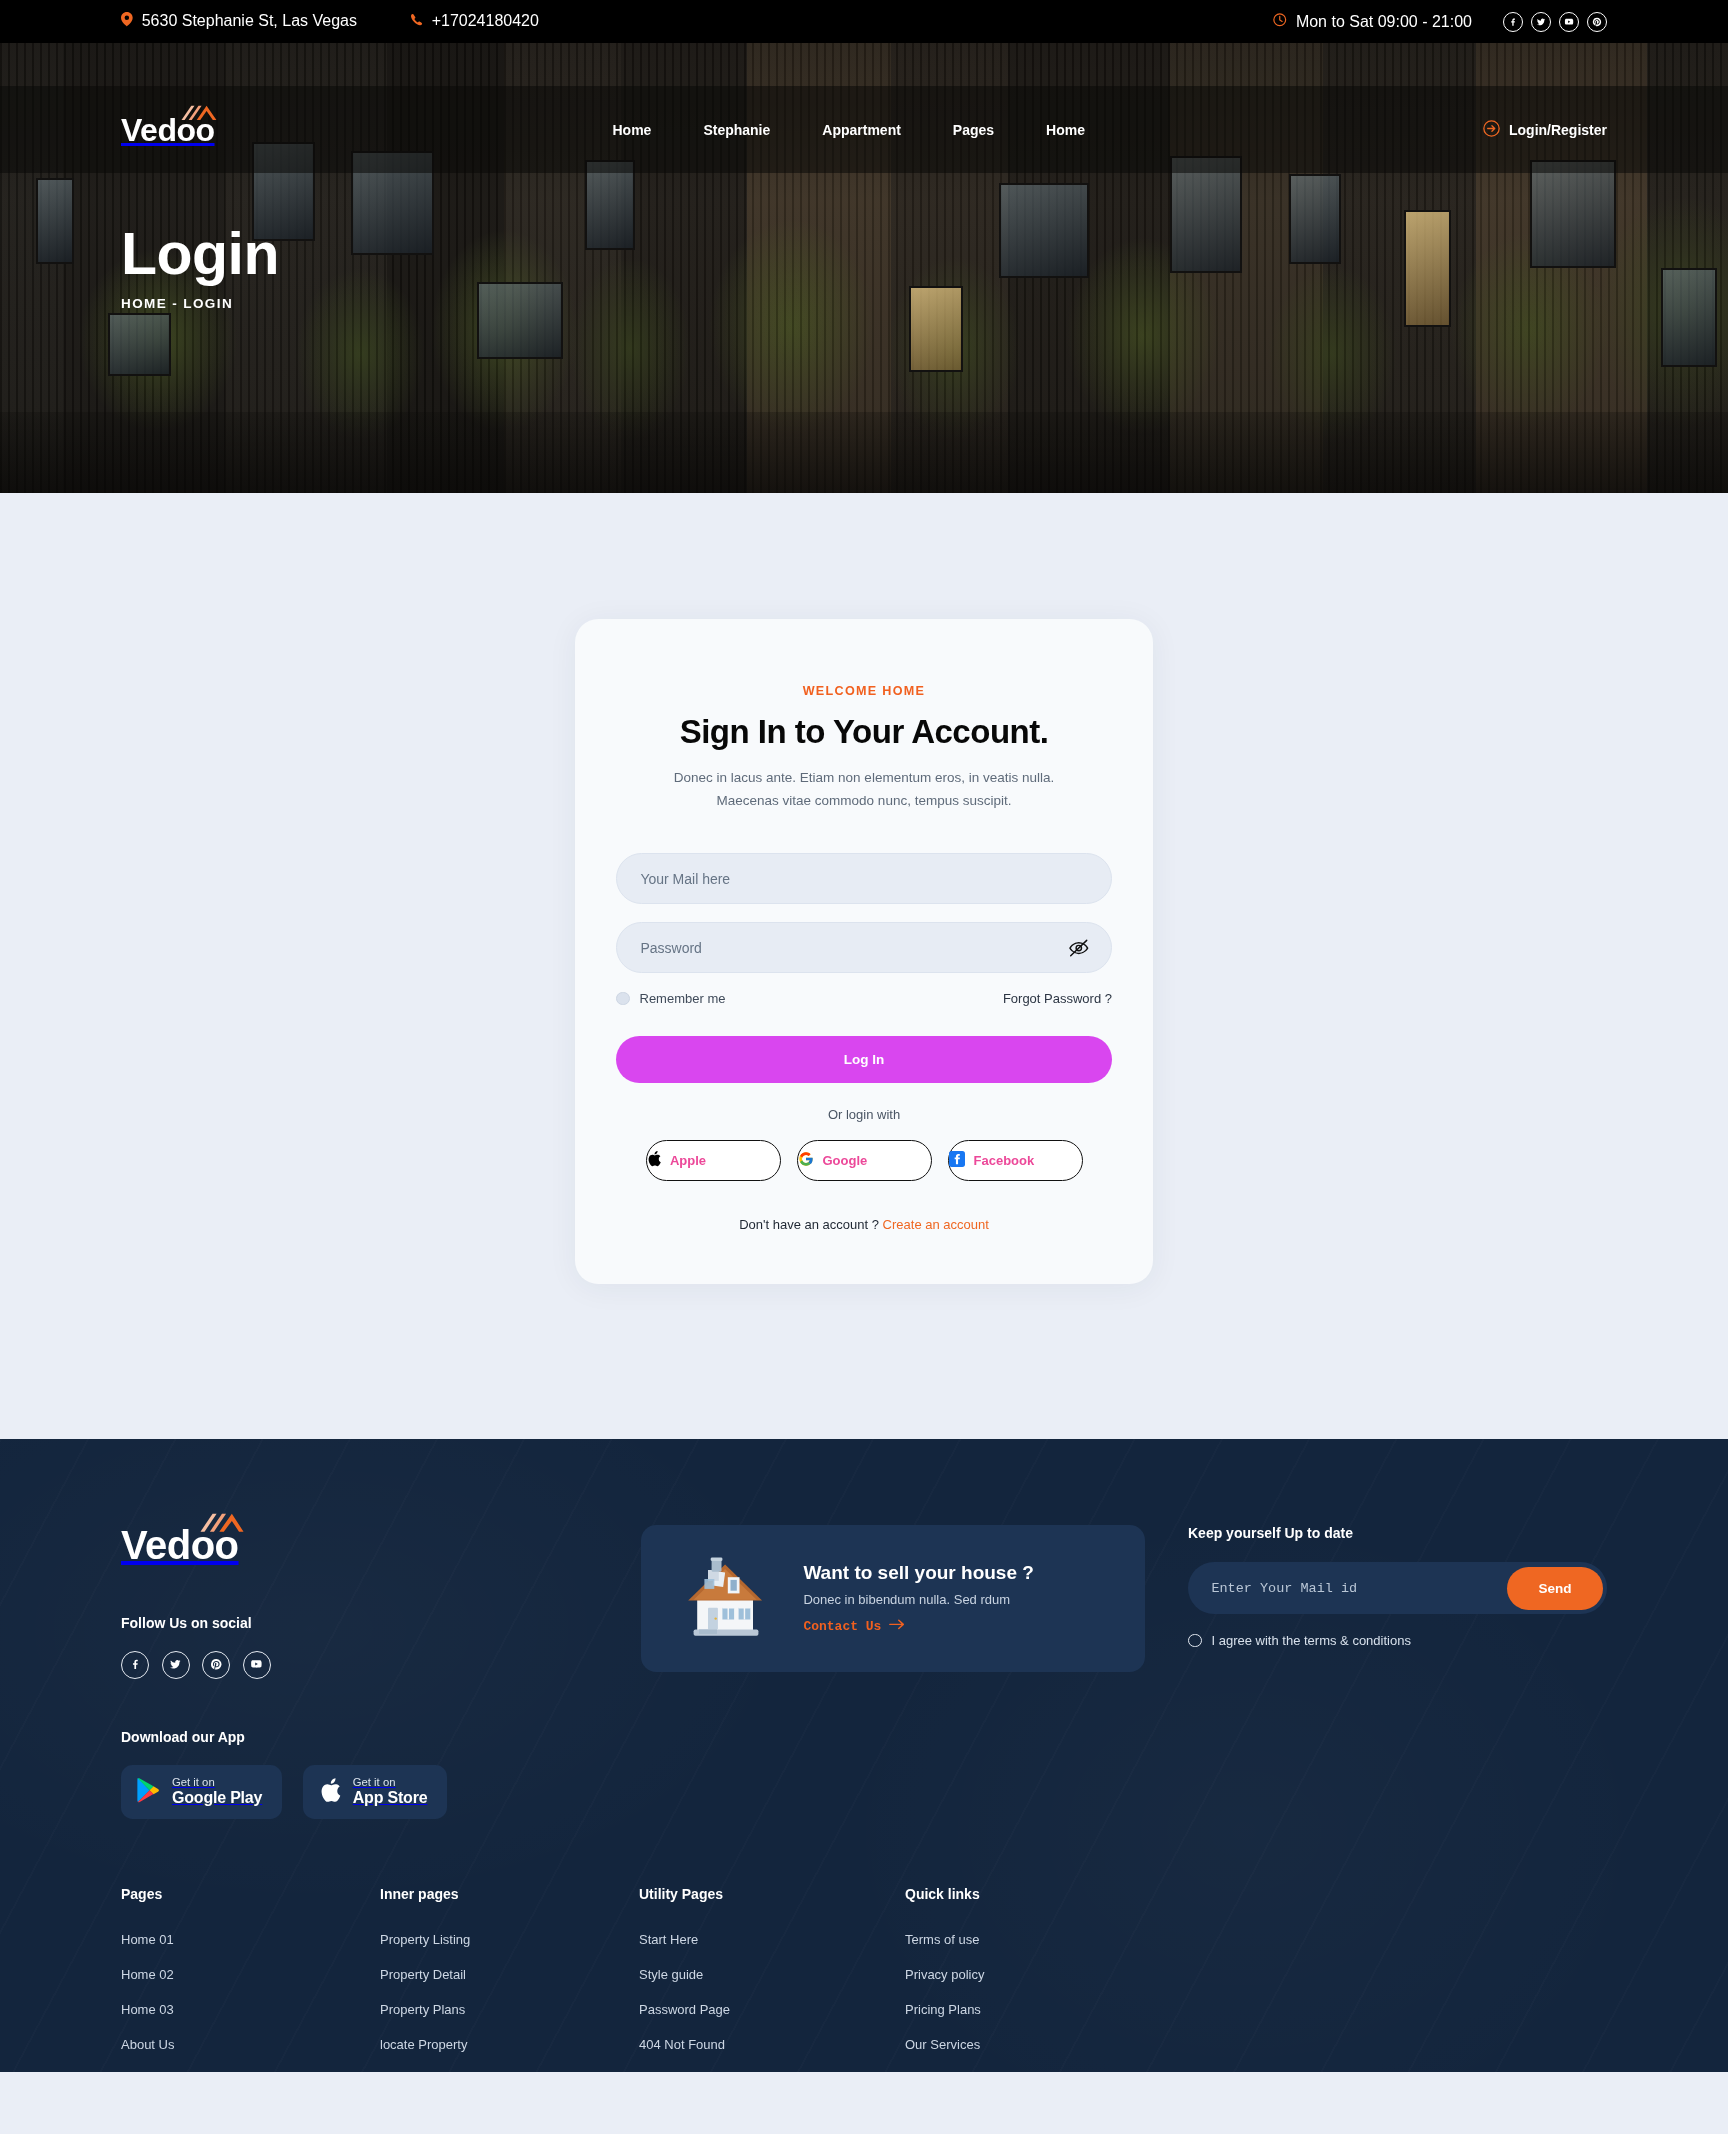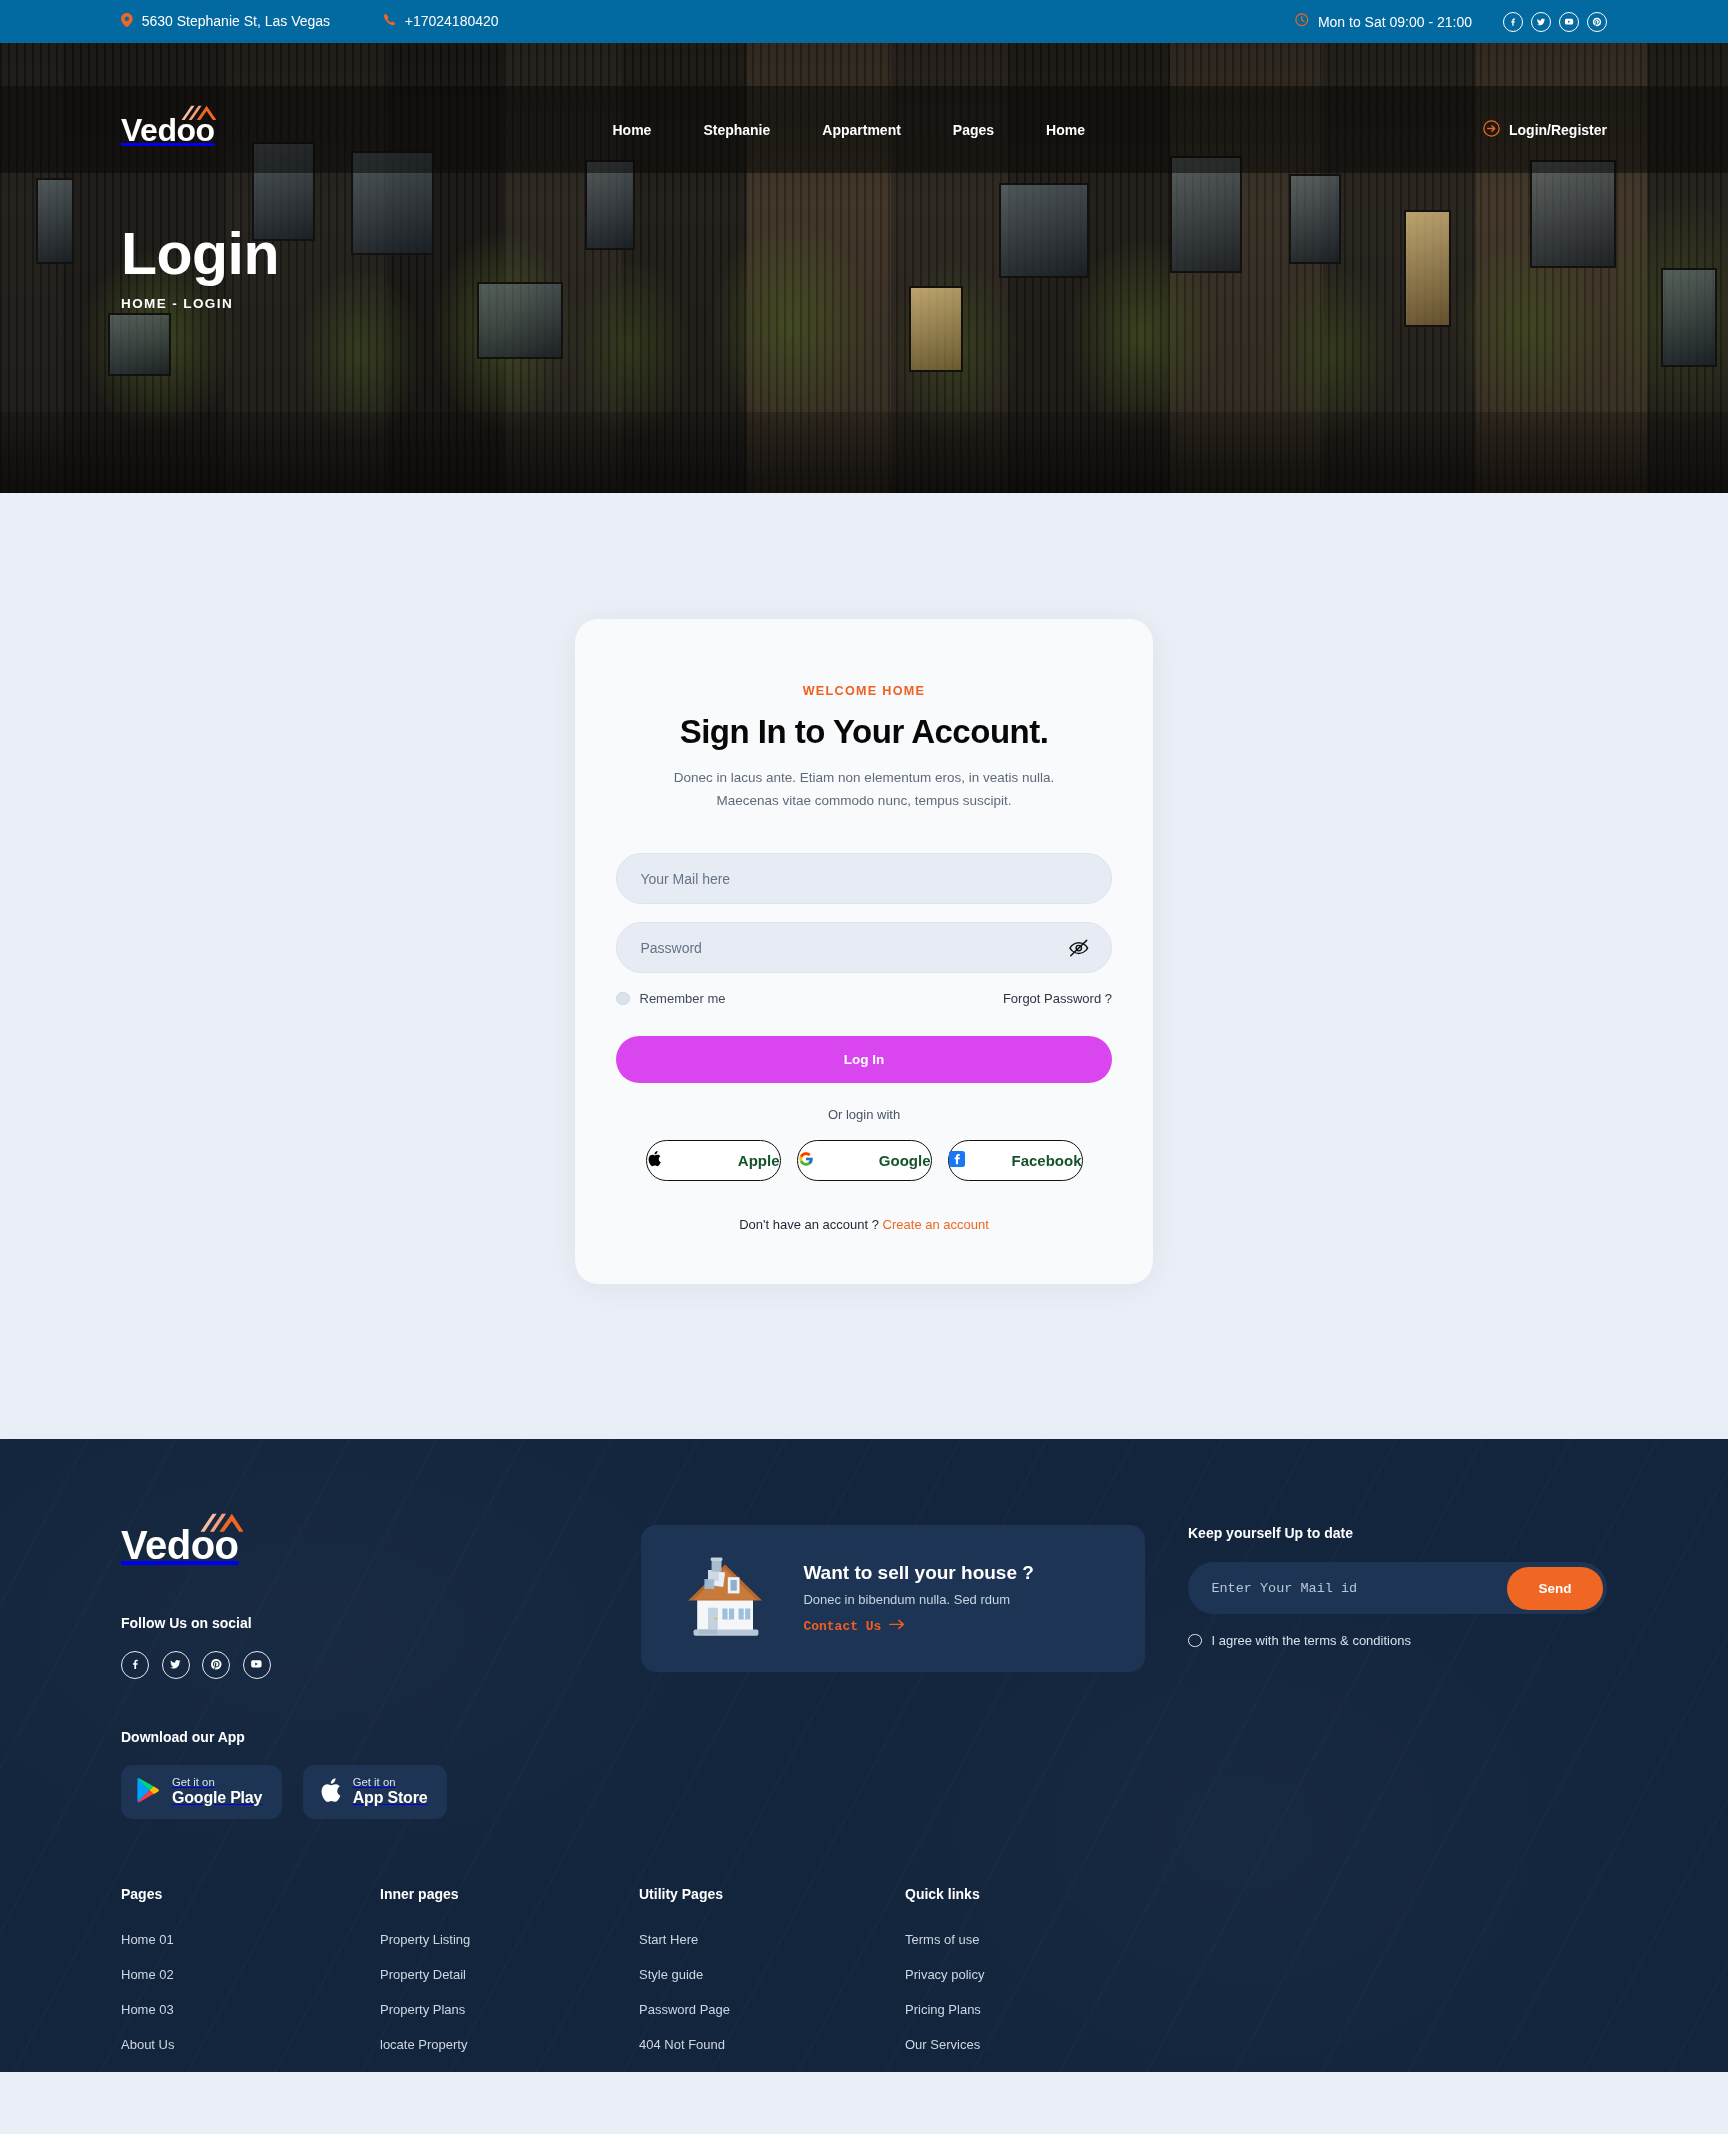--- a/index.html
+++ b/index.html
@@ -6,26 +6,26 @@
   body {
     width:1728px;
     font-family:"Liberation Sans", sans-serif;
     background:#eaeef6;
     -webkit-font-smoothing:antialiased;
   }
 
   
   .topbar {
     height:43px;
-    background:#0369a1;
+    background:#000000;
     display:flex;
     align-items:center;
     padding:0 121px;
     color:#ffffff;
-    font-size:14px;
+    font-size:16px;
   }
   .tb-left { display:flex; align-items:center; gap:54px; }
   .tb-item { display:flex; align-items:center; gap:9px; white-space:nowrap; }
   .tb-right { margin-left:auto; display:flex; align-items:center; gap:31px; }
   .tb-hours { display:flex; align-items:center; gap:9px; white-space:nowrap; }
   .socials { display:flex; align-items:center; gap:8px; }
   .soc-circle {
     width:20px; height:20px; border-radius:50%;
     border:1.2px solid #ffffff;
     display:flex; align-items:center; justify-content:center;
@@ -230,22 +230,22 @@
   }
   .socials-row {
     margin-top:18px;
     display:flex; justify-content:center; gap:16px;
   }
   .soc-btn {
     height:41px; min-width:135px;
     border:1.3px solid #111111;
     border-radius:21px;
     background:#ffffff;
-    display:flex; align-items:center; justify-content:space-between; gap:9px;
-    font-size:15px; font-weight:700; color:#14532d;
+    display:flex; align-items:center; justify-content:flex-start; gap:9px;
+    font-size:13px; font-weight:700; color:#ec4899;
     cursor:pointer;
     font-family:"Liberation Sans", sans-serif;
   }
   .no-acct {
     margin-top:36px; text-align:center;
     color:#1e2632; font-size:13px;
   }
   .no-acct a { color:#ef6722; text-decoration:none; }
 
   

